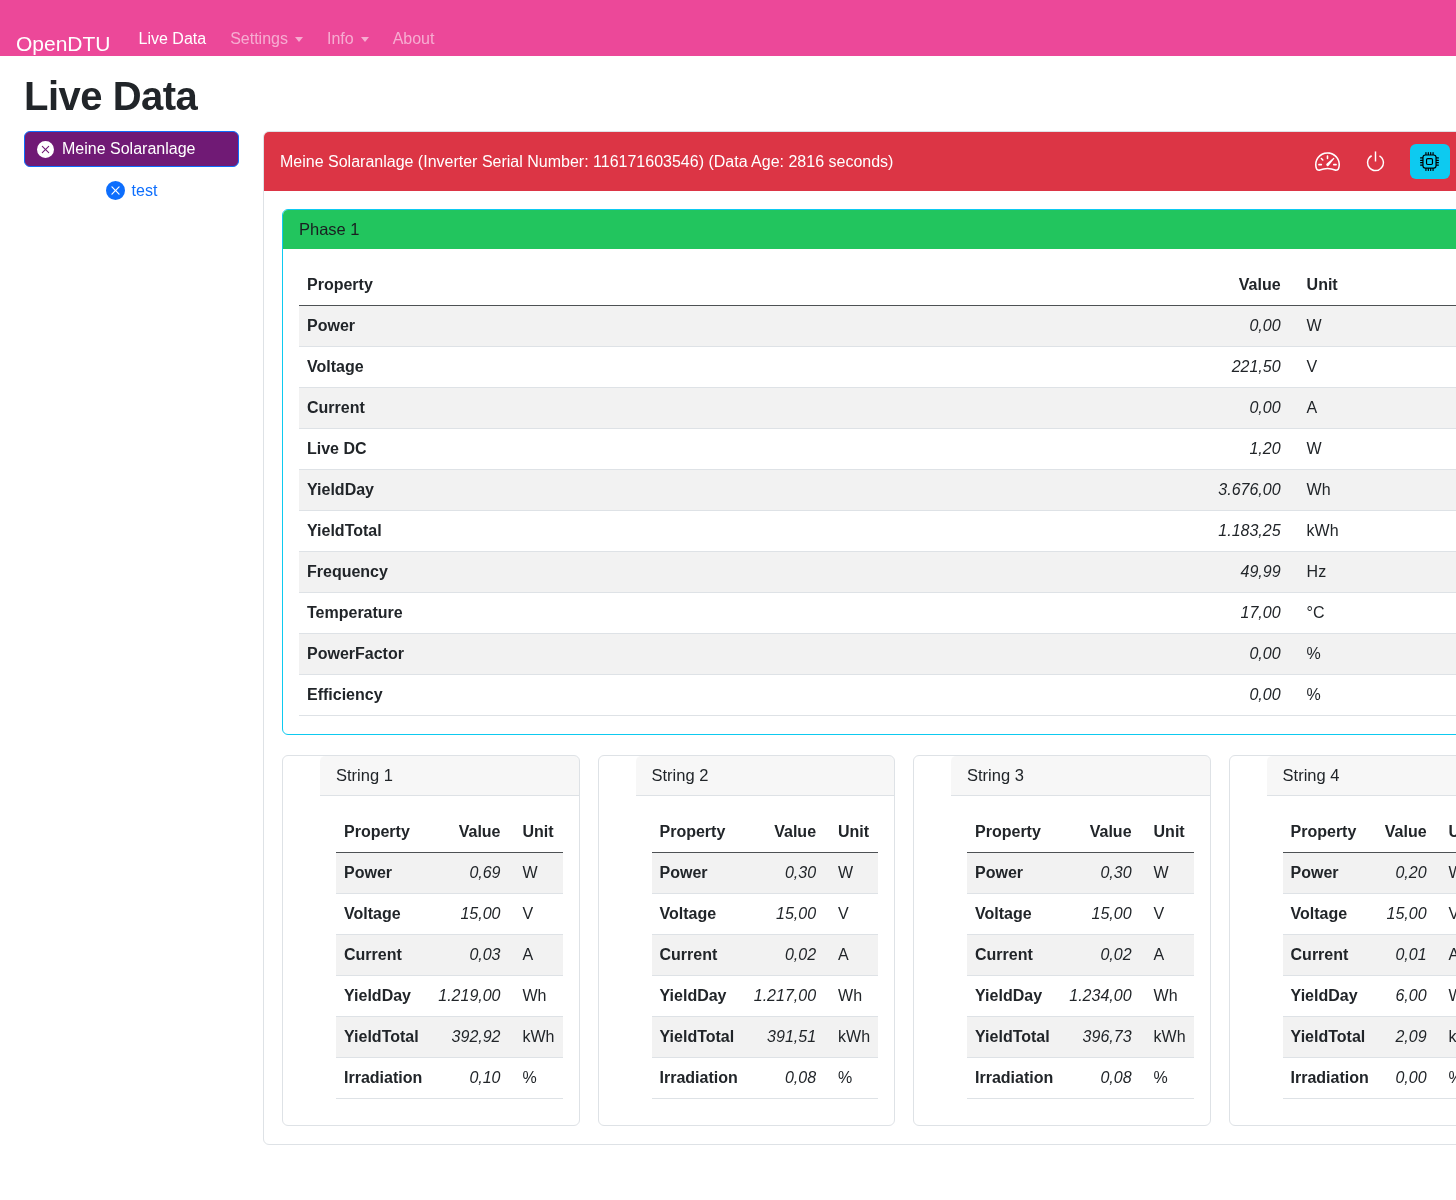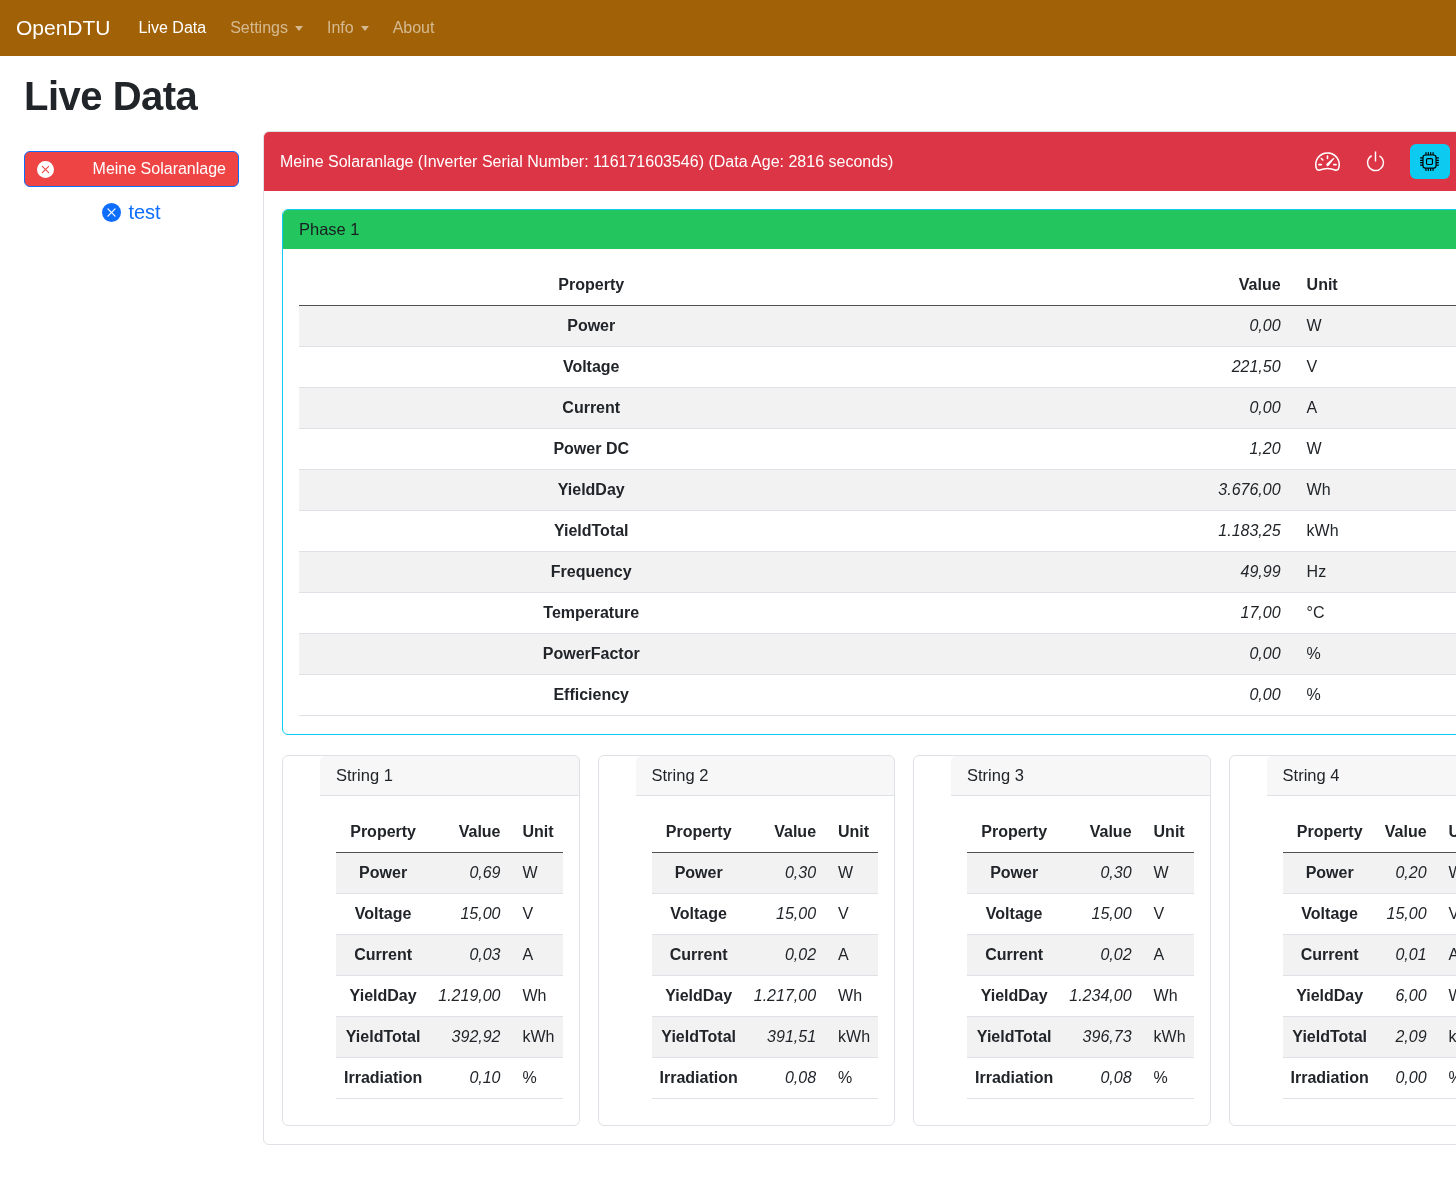--- a/index.html
+++ b/index.html
@@ -5,21 +5,21 @@
   * { box-sizing: border-box; }
   html,body { margin:0; padding:0; background:#fff; }
   body {
     width:1456px; min-height:1200px;
     font-family:"Liberation Sans", sans-serif;
     color:#212529; font-size:16px;
   }
 
   
   .navbar {
-    height:56px; background:#a16207; display:flex; align-items:center;
+    height:56px; background:#ec4899; display:flex; align-items:flex-end;
     padding:0 16px; color:#fff;
   }
   .brand { font-size:21px; color:#fff; margin-right:20px; cursor:pointer; }
   .nav-links { display:flex; align-items:center; gap:8px; }
   .nav-link {
     padding:8px 8px; color:rgba(255,255,255,.55); cursor:pointer; display:flex; align-items:center;
   }
   .nav-link.active { color:#fff; }
   .caret {
     display:inline-block; width:0; height:0; margin-left:7px;
@@ -27,27 +27,27 @@
     border-top:5px solid currentColor;
   }
 
   
   .page { padding:0 24px; }
   h1.page-title { font-size:40px; font-weight:600; margin:18px 0 12px 0; letter-spacing:-.5px; }
 
   .layout { display:flex; align-items:flex-start; }
   .sidebar { width:215px; flex:0 0 215px; margin-right:24px; }
   .inv-btn {
-    width:100%; background:#ef4444; border:1px solid #0d6efd; color:#fff;
+    width:100%; background:#701a75; border:1px solid #0d6efd; color:#fff;
     border-radius:6px; padding:8px 12px; font-size:16px; display:flex;
-    align-items:center; justify-content:space-between; gap:8px; cursor:pointer;margin-top:20px;
+    align-items:center; justify-content:flex-start; gap:8px; cursor:pointer;
   }
   .inv-link {
     margin-top:14px; display:flex; align-items:center; justify-content:center; gap:7px;
-    color:#0d6efd; cursor:pointer; font-size:20px;
+    color:#0d6efd; cursor:pointer; font-size:16px;
   }
   .icon-svg { display:inline-block; vertical-align:middle; }
 
   .main { flex:1 1 auto; }
 
   
   .card { border:1px solid #dee2e6; border-radius:6px; background:#fff; }
   .inv-card-header {
     background:#dc3545; color:#fff; border-radius:5px 5px 0 0;
     padding:12px 16px; display:flex; align-items:center; min-height:50px;
@@ -87,21 +87,21 @@
 
   
   table.data { width:100%; border-collapse:collapse; }
   table.data thead th {
     text-align:left; font-weight:700; padding:11px 8px;
     border-bottom:1px solid #4d5154;
   }
   table.data thead th.val { text-align:right; }
   table.data tbody tr { border-bottom:1px solid #dee2e6; }
   table.data tbody tr:nth-child(odd) { background:rgba(0,0,0,.05); }
-  table.data th.prop { text-align:center; font-weight:700; padding:11px 8px; }
+  table.data th.prop { text-align:left; font-weight:700; padding:11px 8px; }
   table.data td { padding:11px 8px; }
   table.data td.val { text-align:right;font-style:italic; }
   table.data td.unit { text-align:left; }
   .phase-card table.data td.unit, .phase-card table.data th.unit { width:200px; padding-left:18px; }
   .string-card table.data td.unit, .string-card table.data th.unit { width:58px; padding-left:14px; }
 </style>
 </head>
 <body>
 
 <nav class="navbar">
@@ -196,21 +196,21 @@
                       <th class="prop">Voltage</th>
                       <td class="val">221,50</td>
                       <td class="unit">V</td>
                     </tr>
                     <tr>
                       <th class="prop">Current</th>
                       <td class="val">0,00</td>
                       <td class="unit">A</td>
                     </tr>
                     <tr>
-                      <th class="prop">Power DC</th>
+                      <th class="prop">Live DC</th>
                       <td class="val">1,20</td>
                       <td class="unit">W</td>
                     </tr>
                     <tr>
                       <th class="prop">YieldDay</th>
                       <td class="val">3.676,00</td>
                       <td class="unit">Wh</td>
                     </tr>
                     <tr>
                       <th class="prop">YieldTotal</th>

